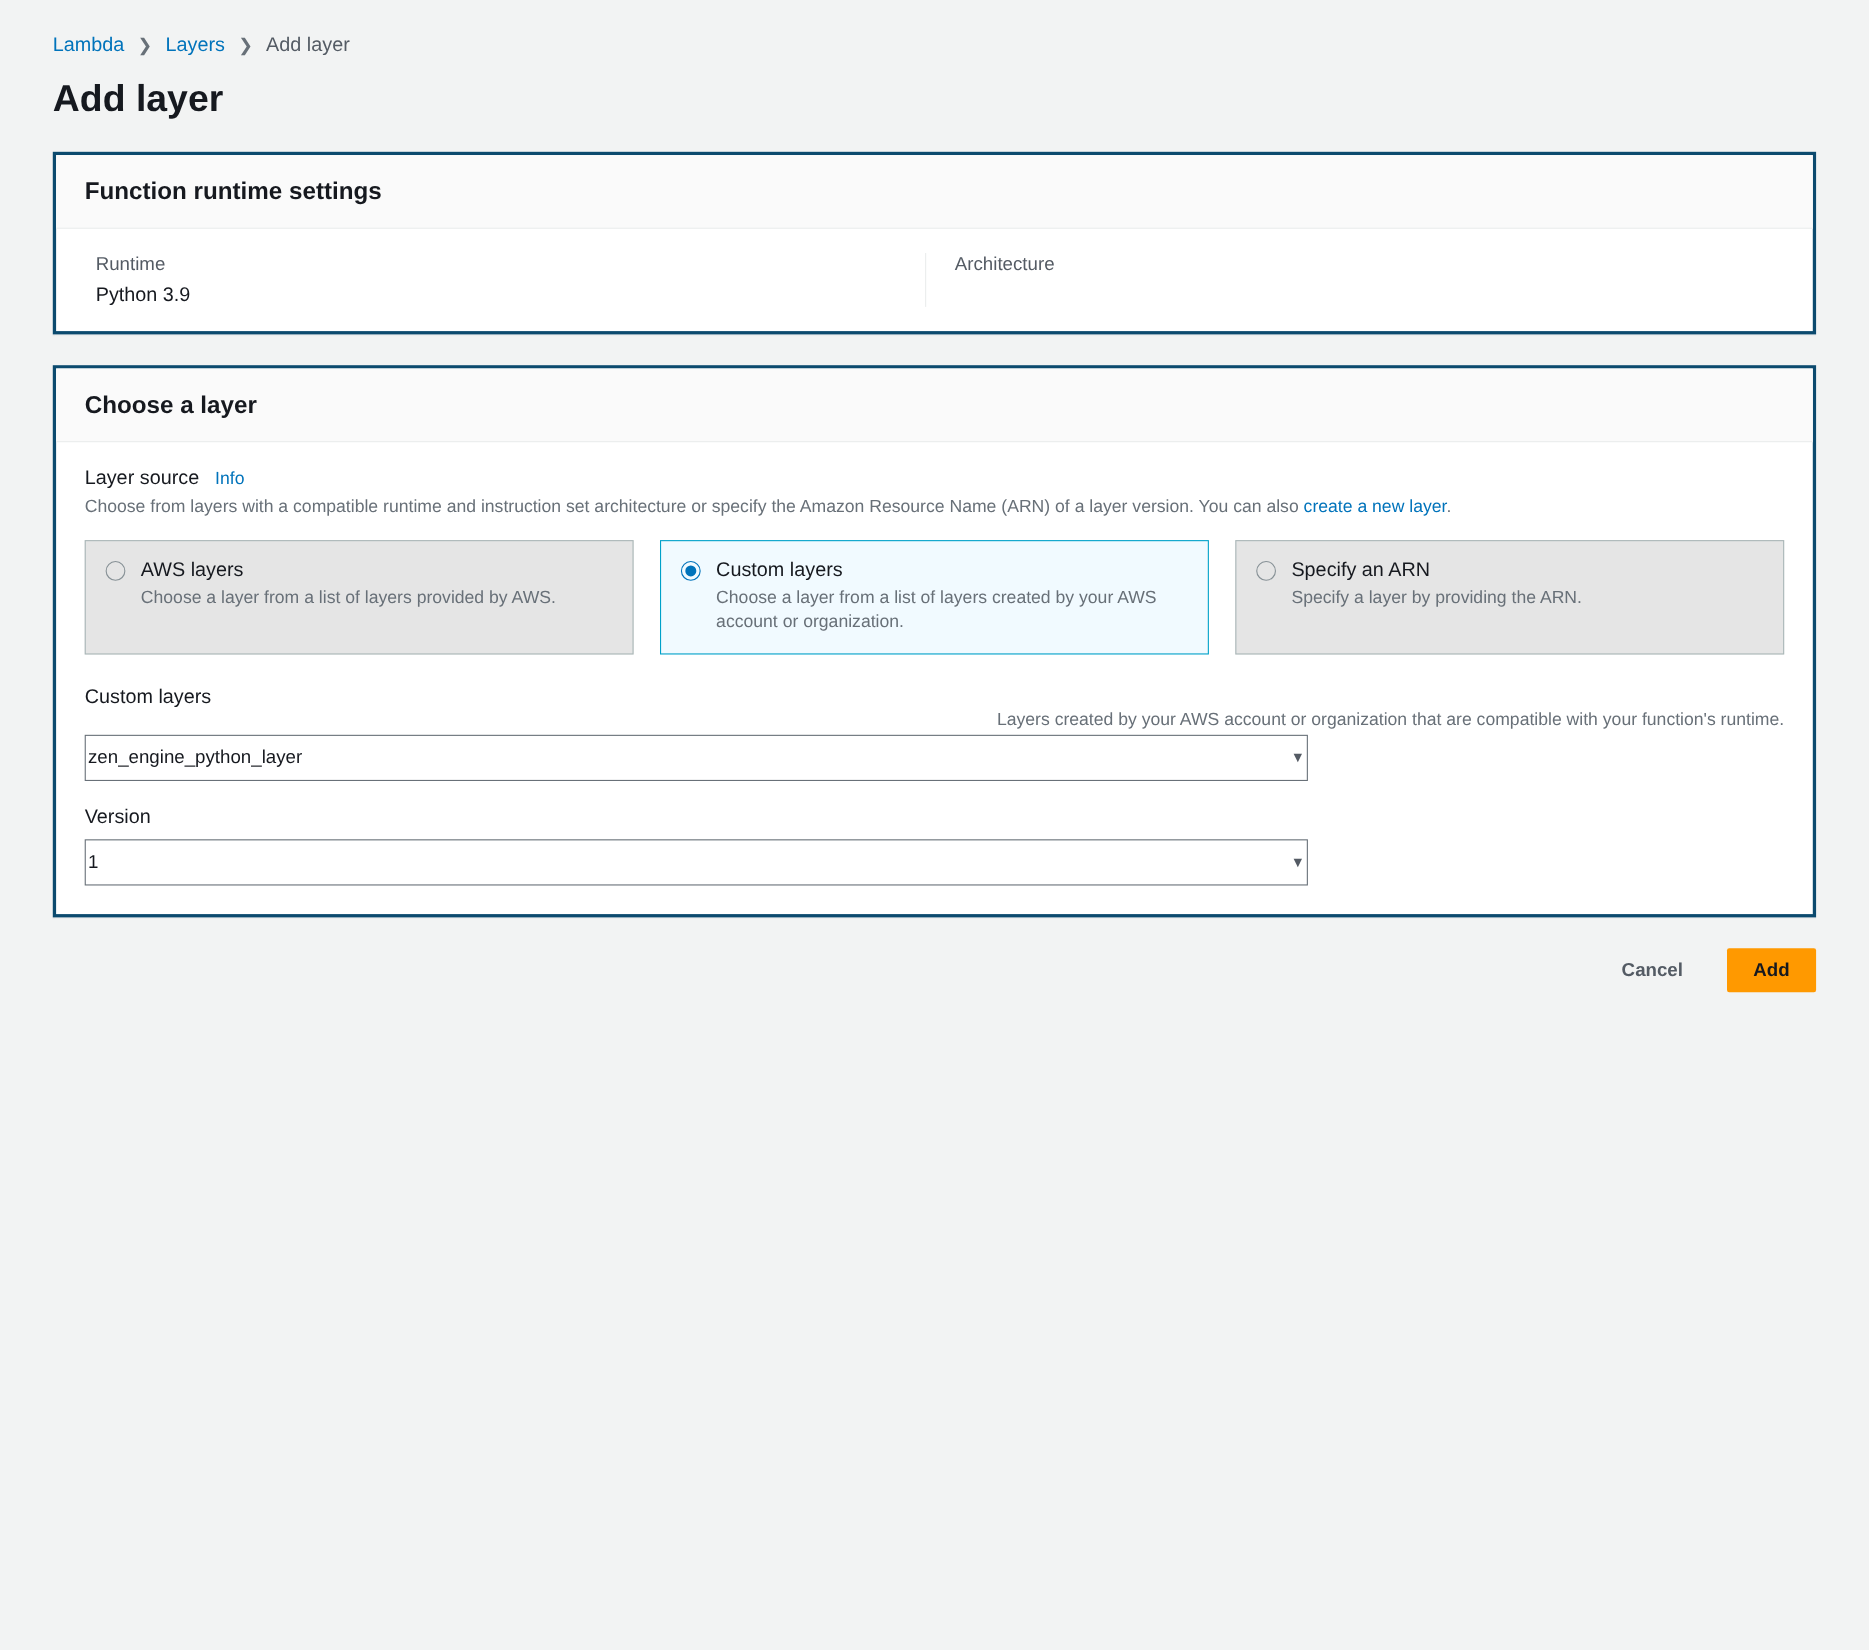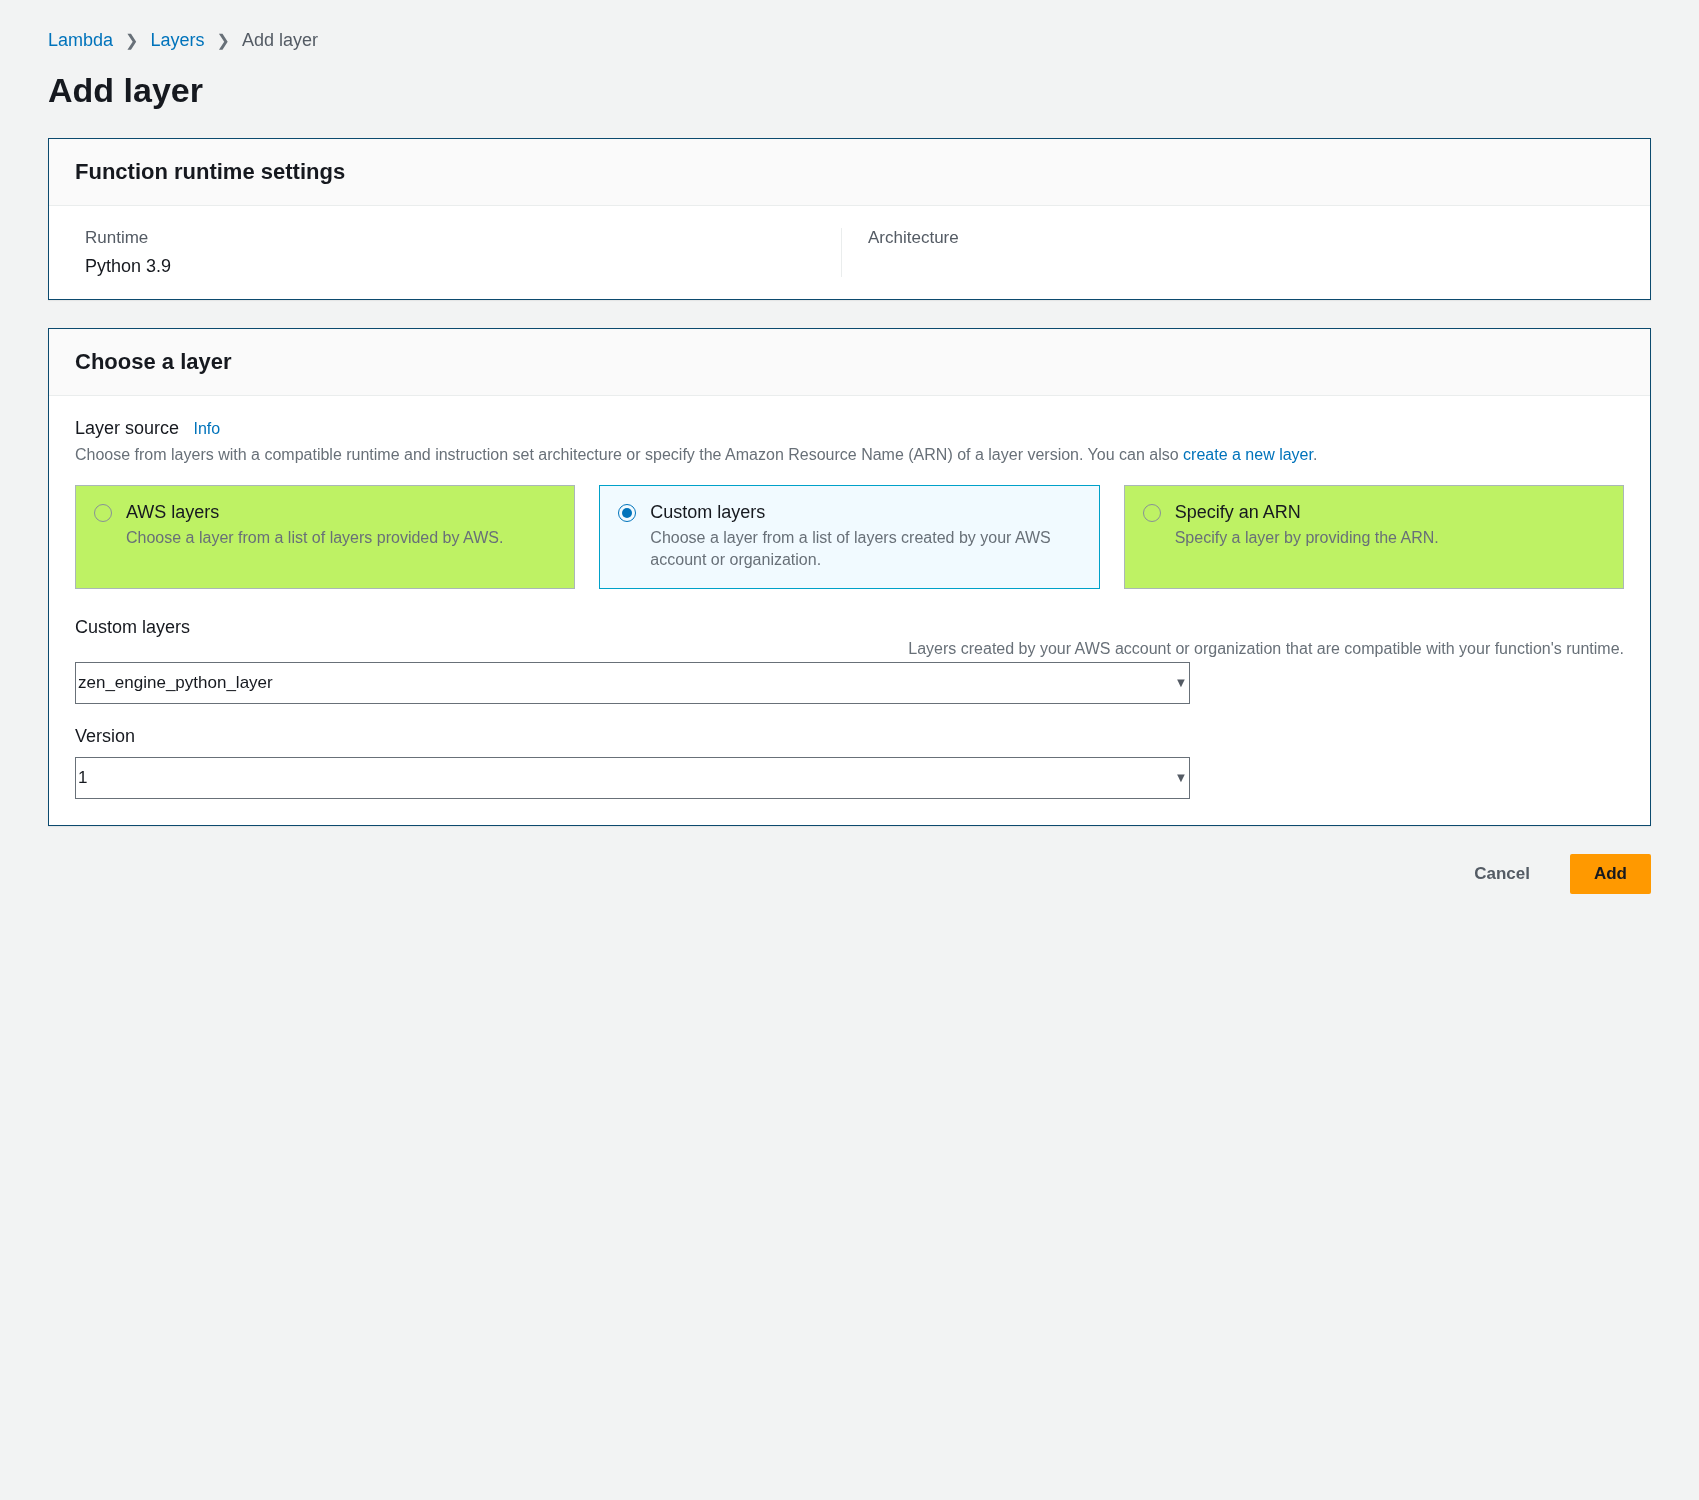--- a/index.html
+++ b/index.html
@@ -30,21 +30,21 @@
     font-weight: 500;
   }
   h1.page-title {
     font-size: 34px;
     font-weight: 700;
     color: #16191f;
     margin-bottom: 28px;
   }
   .panel {
     background: #fff;
-    border: 1px solid #0c4a6e;
+    border: 3px solid #0c4a6e;
     box-shadow: 0 1px 1px rgba(0,0,0,0.05);
     margin-bottom: 28px;
   }
   .panel-header {
     padding: 20px 26px;
     border-bottom: 1px solid #eaeded;
     background: #fafafa;
   }
   .panel-header h2 {
     font-size: 22px;
@@ -103,21 +103,21 @@
   .tile-row {
     display: flex;
     gap: 24px;
     margin-bottom: 28px;
   }
   .tile {
     flex: 1;
     border: 1px solid #aab7b8;
     padding: 16px 18px;
     cursor: pointer;
-    background: #bef264;
+    background: #e5e5e5;
     display: flex;
     gap: 14px;
     align-items: flex-start;
   }
   .tile.selected {
     border: 1px solid #00a1c9;
     background: #f1faff;
   }
   .radio {
     width: 18px;

